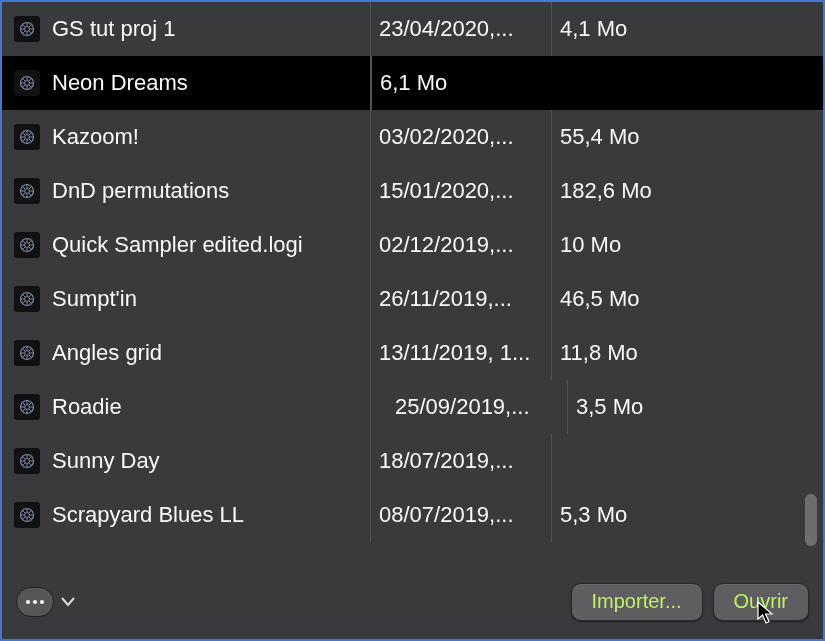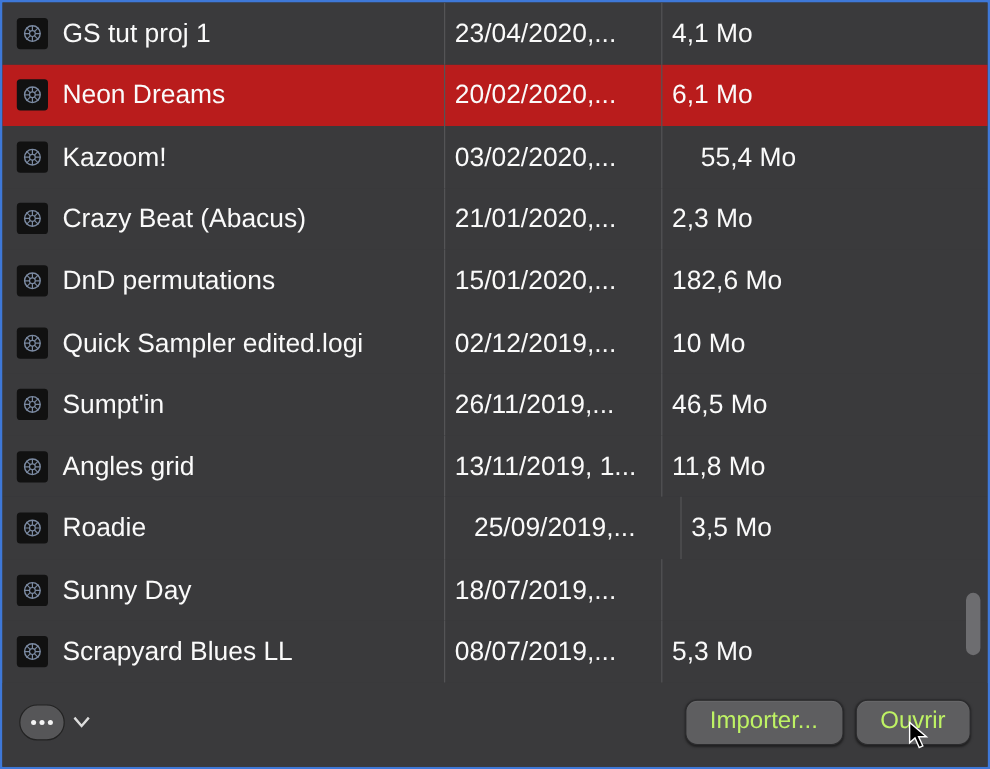--- a/index.html
+++ b/index.html
@@ -37,21 +37,21 @@
     align-items: center;
     height: 54px;
     width: 100%;
     font-size: 22px;
     color: #fafafa;
     border-bottom: 0 solid transparent;
   }
   .row.alt { background: #3a3a3c; }
   .row:not(.alt) { background: #3a3a3c; }
   .row.selected {
-    background: #b91c1c;
+    background: #000000;
   }
 
   .cell-icon {
     width: 50px;
     display: flex;
     align-items: center;
     justify-content: center;
     flex-shrink: 0;
   }
   .proj-icon {
@@ -211,21 +211,20 @@
                 <line x1="1.5" y1="8" x2="14.5" y2="8"></line>
                 <line x1="3" y1="3" x2="13" y2="13"></line>
                 <line x1="13" y1="3" x2="3" y2="13"></line>
               </g>
               <circle cx="8" cy="8" r="2.4" fill="#0e0e0e" stroke="#7b8aa2" stroke-width="1"></circle>
             </svg>
           </div>
         </div>
         <div class="cell-name">Neon Dreams</div>
         <div class="col-sep"></div>
-        <div class="cell-date" style="padding-left: 8px;">20/02/2020,...</div>
         <div class="col-sep"></div>
         <div class="cell-size" style="padding-left: 8px;">6,1 Mo</div>
       </div>
       <div class="row">
         <div class="cell-icon">
           <div class="proj-icon">
             <svg width="16" height="16" viewBox="0 0 16 16">
               <circle cx="8" cy="8" r="6.5" fill="none" stroke="#7b8aa2" stroke-width="1.2"></circle>
               <g stroke="#7b8aa2" stroke-width="1">
                 <line x1="8" y1="1.5" x2="8" y2="14.5"></line>
@@ -234,42 +233,21 @@
                 <line x1="13" y1="3" x2="3" y2="13"></line>
               </g>
               <circle cx="8" cy="8" r="2.4" fill="#0e0e0e" stroke="#7b8aa2" stroke-width="1"></circle>
             </svg>
           </div>
         </div>
         <div class="cell-name">Kazoom!</div>
         <div class="col-sep"></div>
         <div class="cell-date" style="padding-left: 8px;">03/02/2020,...</div>
         <div class="col-sep"></div>
-        <div class="cell-size" style="padding-left: 8px; margin-left: 24px;">55,4 Mo</div>
-      </div>
-      <div class="row alt">
-        <div class="cell-icon">
-          <div class="proj-icon">
-            <svg width="16" height="16" viewBox="0 0 16 16">
-              <circle cx="8" cy="8" r="6.5" fill="none" stroke="#7b8aa2" stroke-width="1.2"></circle>
-              <g stroke="#7b8aa2" stroke-width="1">
-                <line x1="8" y1="1.5" x2="8" y2="14.5"></line>
-                <line x1="1.5" y1="8" x2="14.5" y2="8"></line>
-                <line x1="3" y1="3" x2="13" y2="13"></line>
-                <line x1="13" y1="3" x2="3" y2="13"></line>
-              </g>
-              <circle cx="8" cy="8" r="2.4" fill="#0e0e0e" stroke="#7b8aa2" stroke-width="1"></circle>
-            </svg>
-          </div>
-        </div>
-        <div class="cell-name">Crazy Beat (Abacus)</div>
-        <div class="col-sep"></div>
-        <div class="cell-date" style="padding-left: 8px;">21/01/2020,...</div>
-        <div class="col-sep"></div>
-        <div class="cell-size" style="padding-left: 8px;">2,3 Mo</div>
+        <div class="cell-size" style="padding-left: 8px;">55,4 Mo</div>
       </div>
       <div class="row">
         <div class="cell-icon">
           <div class="proj-icon">
             <svg width="16" height="16" viewBox="0 0 16 16">
               <circle cx="8" cy="8" r="6.5" fill="none" stroke="#7b8aa2" stroke-width="1.2"></circle>
               <g stroke="#7b8aa2" stroke-width="1">
                 <line x1="8" y1="1.5" x2="8" y2="14.5"></line>
                 <line x1="1.5" y1="8" x2="14.5" y2="8"></line>
                 <line x1="3" y1="3" x2="13" y2="13"></line>

